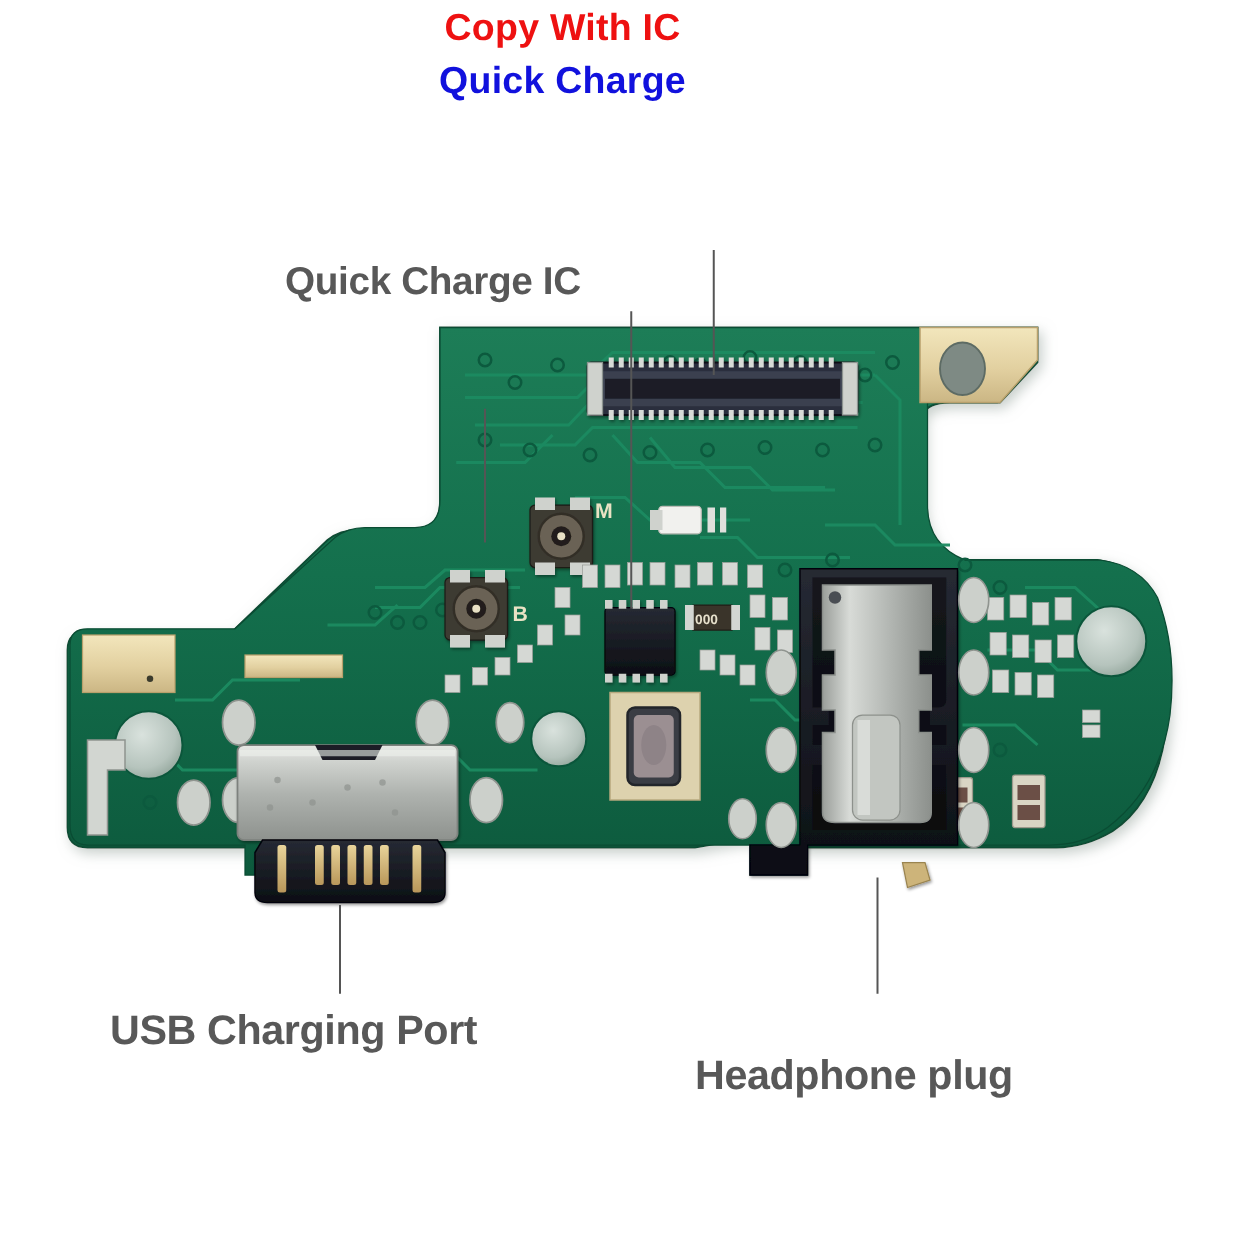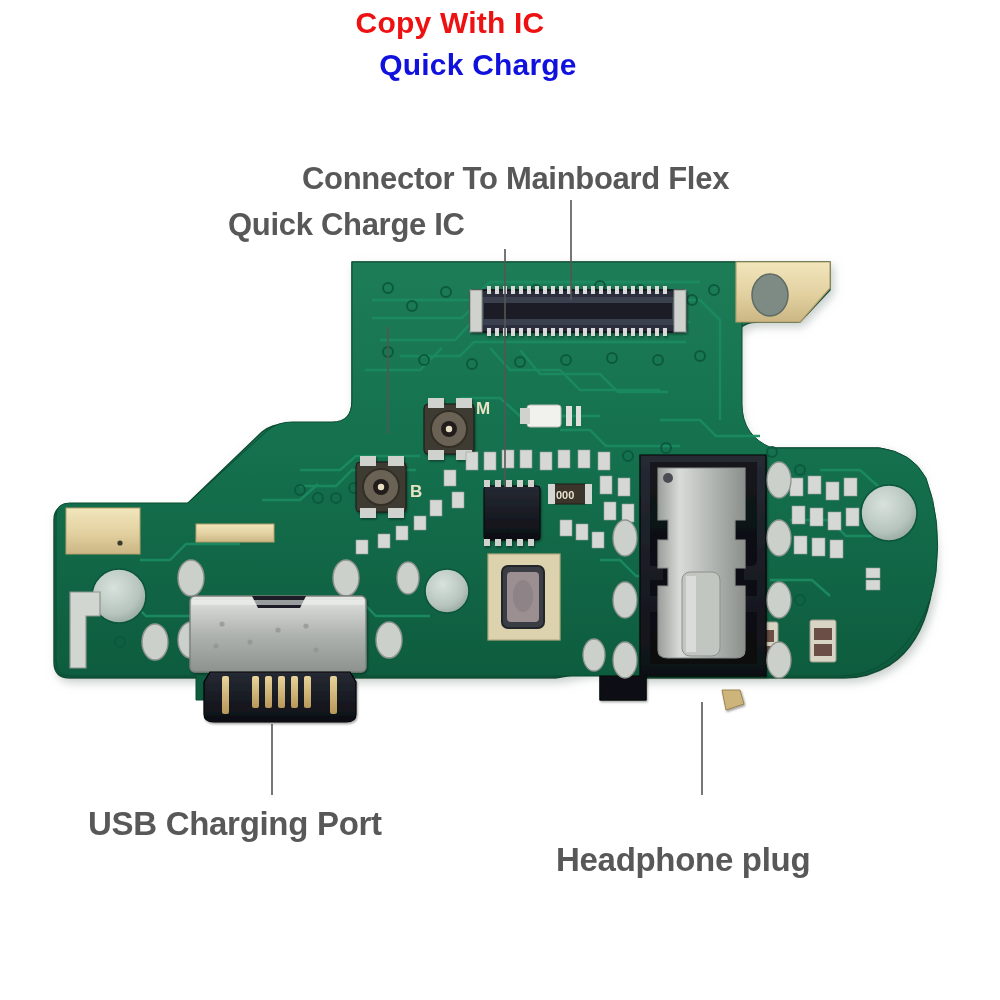--- a/index.html
+++ b/index.html
@@ -21,21 +21,21 @@
   #lbl-hp{left:556px;top:805px;font-size:33px;margin-top:36px;}
 
   #board-svg{position:absolute;left:0;top:0;}
 </style>
 </head>
 <body>
 
 <div id="stage">
 
   <div class="hdr" id="hdr-copy" style="color: rgb(238, 17, 17);">Copy With IC</div>
-  <div class="hdr" id="hdr-qc" style="color: rgb(17, 17, 221); padding-left: 28px;">Quick Charge</div>
+  <div class="hdr" id="hdr-qc" style="color: rgb(17, 17, 221);">Quick Charge</div>
 
   <svg id="board-svg" width="1000" height="1000" viewBox="0 0 1000 1000">
     <defs>
       <linearGradient id="gGreen" x1="0" y1="0" x2="0" y2="1">
         <stop offset="0%" stop-color="#1d7d57"></stop>
         <stop offset="45%" stop-color="#14704d"></stop>
         <stop offset="100%" stop-color="#0d5a3d"></stop>
       </linearGradient>
       <linearGradient id="gGold" x1="0" y1="0" x2="0" y2="1">
         <stop offset="0%" stop-color="#f2e6bc"></stop>
@@ -412,18 +412,17 @@
 
     <g stroke="#555555" stroke-width="1.6" fill="none">
       <line x1="571" y1="200" x2="571" y2="300"></line>
       <line x1="505" y1="249" x2="505" y2="487"></line>
       <line x1="388" y1="327" x2="388" y2="434"></line>
       <line x1="272" y1="724" x2="272" y2="795"></line>
       <line x1="702" y1="702" x2="702" y2="795"></line>
     </g>
   </svg>
 
-  <div class="lbl" id="lbl-conn" style="color: rgb(88, 88, 88);">Connector To Mainboard Flex</div>
   <div class="lbl" id="lbl-qcic" style="color: rgb(88, 88, 88);">Quick Charge IC</div>
   <div class="lbl" id="lbl-usb" style="color: rgb(88, 88, 88);">USB Charging Port</div>
   <div class="lbl" id="lbl-hp" style="color: rgb(88, 88, 88);">Headphone plug</div>
 
 </div>
 
 </body></html>

